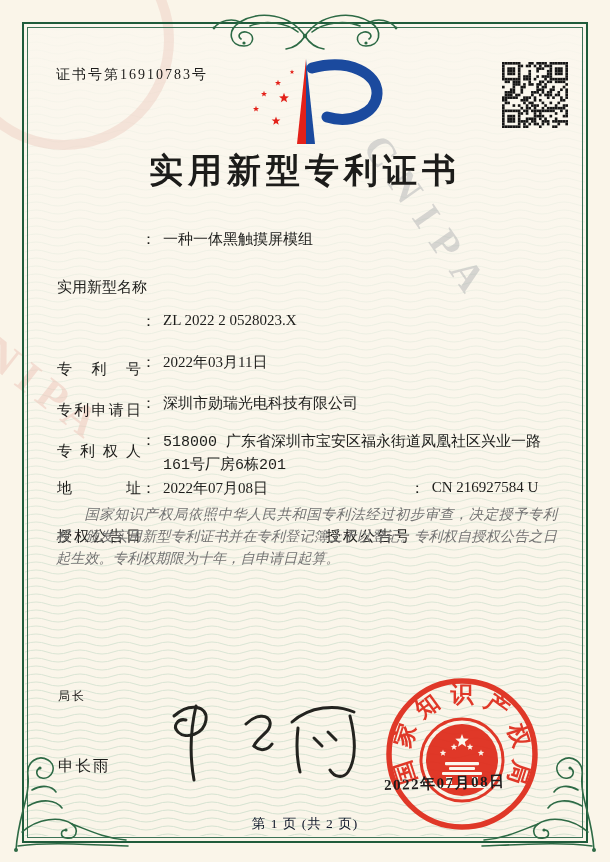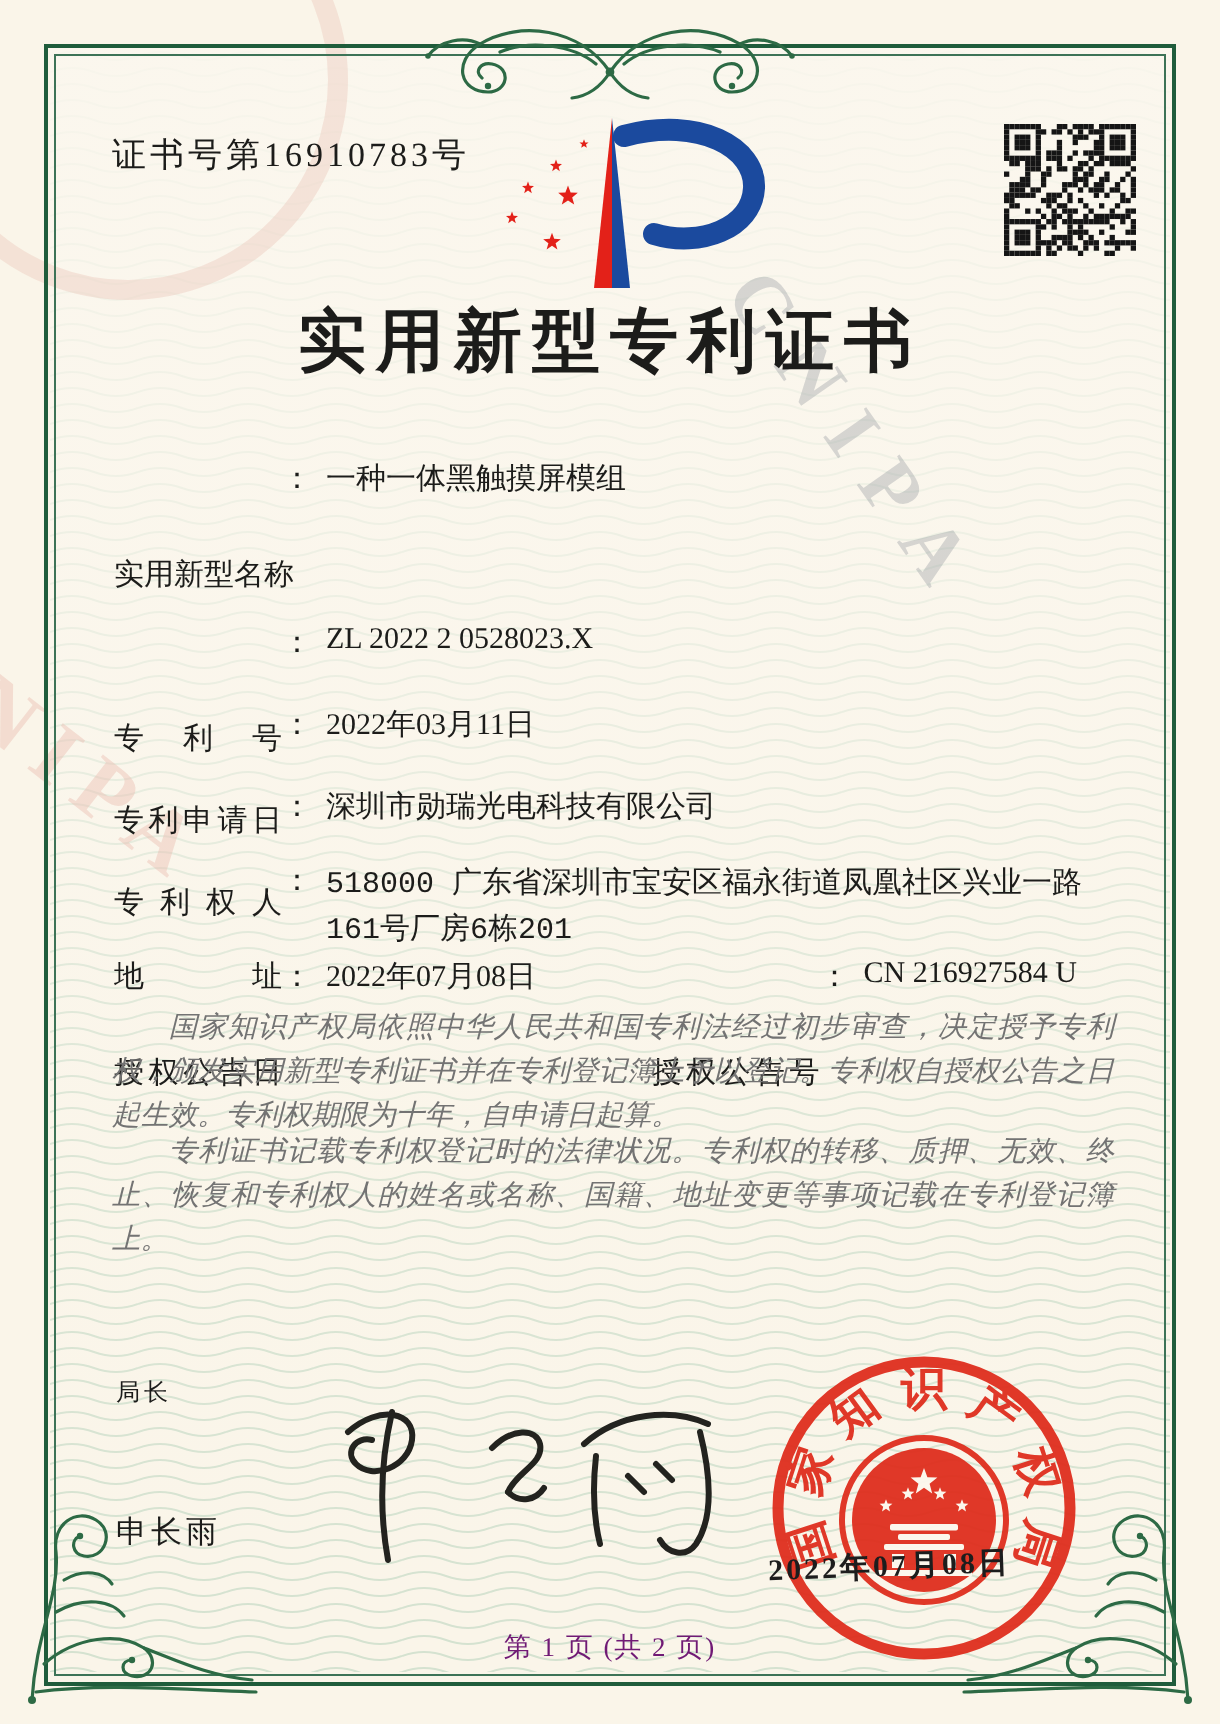--- a/index.html
+++ b/index.html
@@ -18,42 +18,42 @@
            border-radius:50%;z-index:2;}
   
   #frame-outer{position:absolute;left:22px;top:22px;right:22px;bottom:19px;border:2.5px solid #1f5c3b;z-index:3;}
   #frame-inner{position:absolute;left:27px;top:27px;right:27px;bottom:24px;border:1px solid #3d7357;z-index:3;}
   .ornament{position:absolute;z-index:4;}
   #orn-top{left:50%;top:6px;transform:translateX(-50%);}
   #orn-bl{left:8px;bottom:6px;}
   #orn-br{right:8px;bottom:6px;transform:scaleX(-1);}
   
   .content{position:absolute;z-index:5;}
-  #cert-no{left:56px;top:66px;font-size:17px;letter-spacing:2px;}
+  #cert-no{left:56px;top:66px;font-size:14px;letter-spacing:2px;}
   #logo{left:228px;top:56px;}
   #qr{left:502px;top:62px;}
   #doc-title{left:0;top:148px;width:100%;text-align:center;font-size:34px;font-weight:700;letter-spacing:5px;}
   .row{position:absolute;left:57px;font-size:15px;white-space:nowrap;z-index:5;}
   .flabel{display:inline-block;width:84px;text-align:justify;text-align-last:justify;vertical-align:top;margin-top:48px;}
   .colon{vertical-align:top;}
   .fval{margin-left:7px;vertical-align:top;}
   #row-addr{white-space:normal;font-family:Liberation Mono, monospace;}
   #row-addr .fval{display:inline-block;width:402px;line-height:23px;}
   #row-grant .pair2{margin-left:54px;}
   .para{position:absolute;left:56px;width:501px;font-size:14.2px;line-height:22px;z-index:5;
         font-style:italic;text-align:justify;text-indent:2em;color:#737373;}
   #para-1{top:503px;}
   #para-2{top:565px;}
   #sig-title{left:58px;top:688px;font-size:12px;letter-spacing:2px;}
   #sig-name{left:58px;top:756px;font-size:15.5px;letter-spacing:2px;text-align:center;}
   #sig-script{left:150px;top:684px;}
   #seal{left:372px;top:664px;}
   #seal-date{left:384px;top:774px;font-size:15px;font-weight:700;letter-spacing:1.5px;color:#1d1d1d;
              transform:rotate(-2deg);z-index:7;}
-  #footer{left:0;top:815px;width:100%;text-align:center;font-size:13.5px;letter-spacing:1px;color:#701a75;}
+  #footer{left:0;top:815px;width:100%;text-align:center;font-size:13.5px;letter-spacing:1px;color:#0f172a;}
 </style>
 </head>
 <body>
 
 <div id="page">
 
   <svg id="waves" width="560" height="812">
     <defs>
       <pattern id="wav" width="44" height="8" patternUnits="userSpaceOnUse">
         <path d="M0,4 Q11,0 22,4 T44,4" fill="none" stroke="#c8dcc8" stroke-width="1"></path>
@@ -466,21 +466,20 @@
   </div>
   <div class="row" id="row-addr" style="top:431px">
     <span class="flabel">地址</span><span class="colon">：</span><span class="fval">518000 广东省深圳市宝安区福永街道凤凰社区兴业一路161号厂房6栋201</span>
   </div>
   <div class="row" id="row-grant" style="top:479px">
     <span class="pair1"><span class="flabel">授权公告日</span><span class="colon">：</span><span class="fval">2022年07月08日</span></span>
     <span class="pair2"><span class="flabel">授权公告号</span><span class="colon">：</span><span class="fval">CN 216927584 U</span></span>
   </div>
 
   <div class="para" id="para-1">国家知识产权局依照中华人民共和国专利法经过初步审查，决定授予专利权，颁发实用新型专利证书并在专利登记簿上予以登记。专利权自授权公告之日起生效。专利权期限为十年，自申请日起算。</div>
-  <div class="para" id="para-2">专利证书记载专利权登记时的法律状况。专利权的转移、质押、无效、终止、恢复和专利权人的姓名或名称、国籍、地址变更等事项记载在专利登记簿上。</div>
 
   <div id="sig-title" class="content">局长</div>
   <div id="sig-name" class="content">申长雨</div>
   <svg id="sig-script" class="content" width="215" height="105" viewBox="0 0 215 105">
     <g fill="none" stroke="#23231f" stroke-width="3" stroke-linecap="round">
       <path d="M46,22 C40,48 40,74 44,96"></path>
       <path d="M24,32 C40,18 58,22 56,36 C54,50 36,56 28,48 C22,42 28,34 36,36"></path>
       <path d="M96,40 C106,30 118,30 120,38 C122,48 108,52 104,62"></path>
       <path d="M104,62 C110,68 118,66 122,60"></path>
       <path d="M142,38 C160,22 186,20 204,28"></path>

